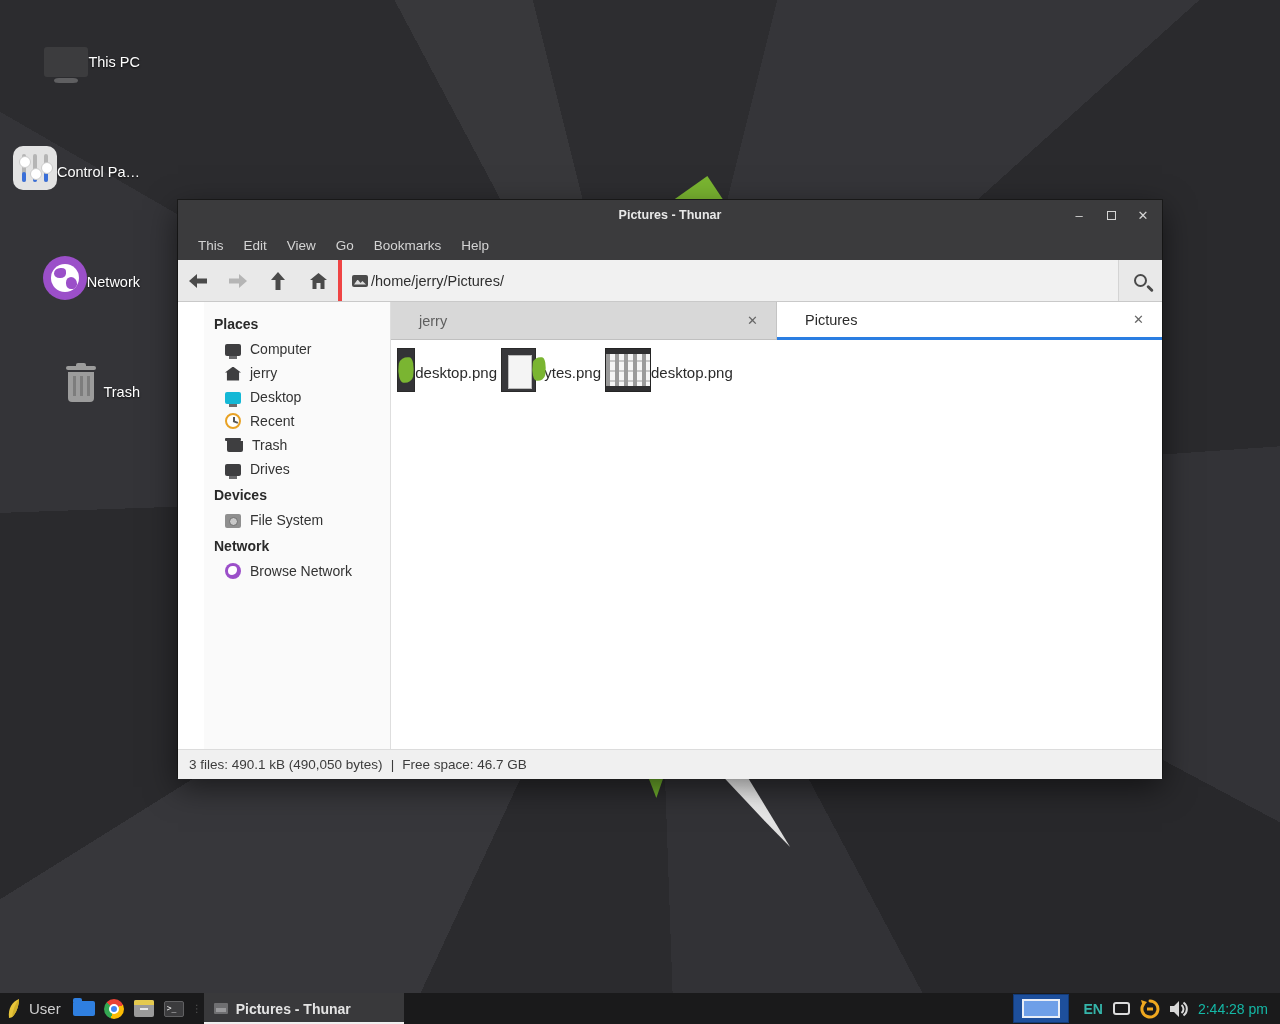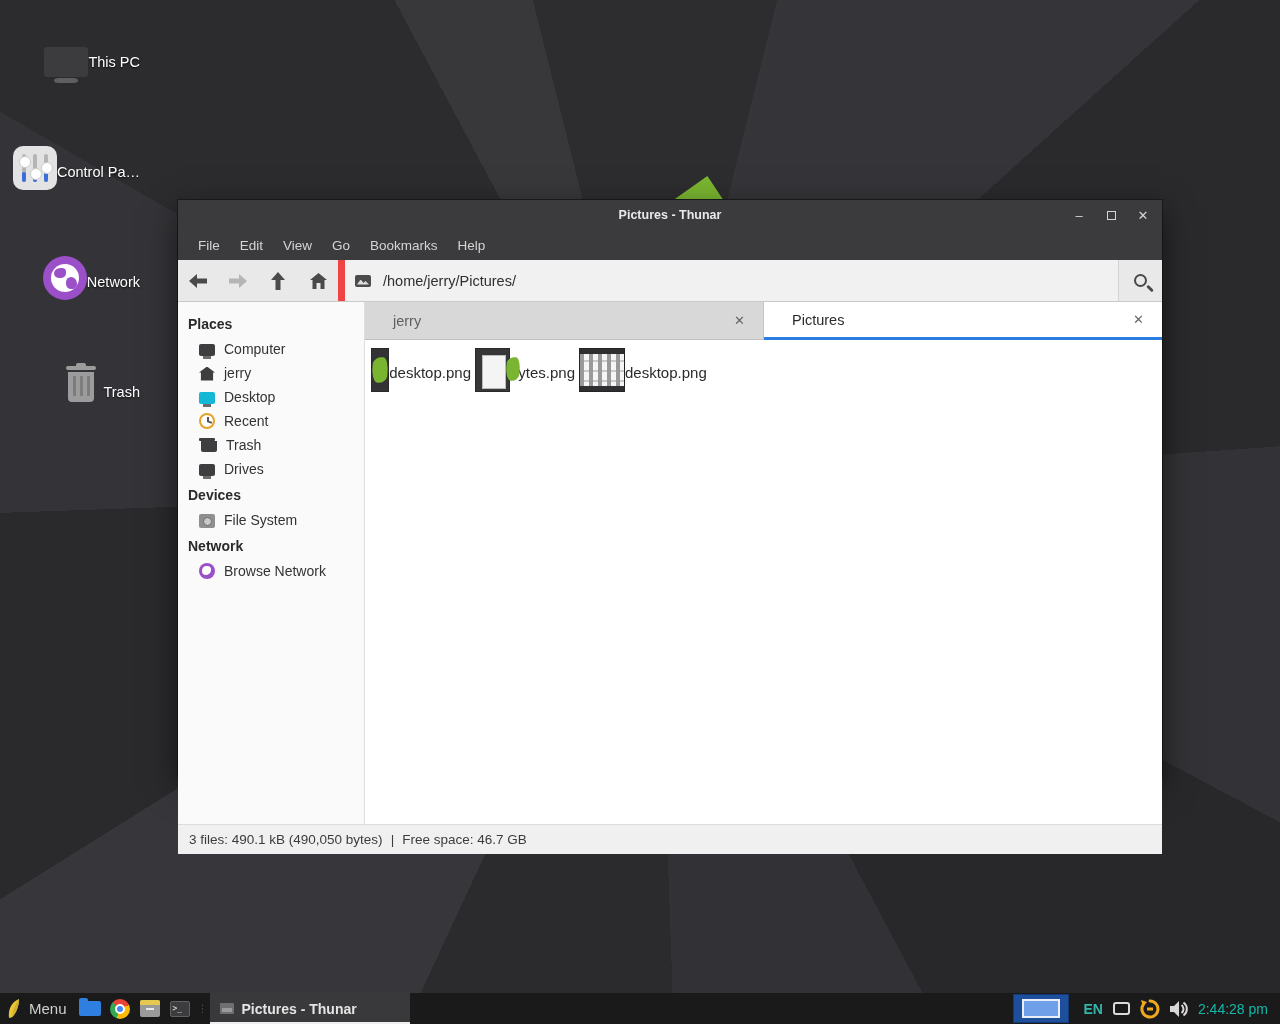--- a/index.html
+++ b/index.html
@@ -60,29 +60,29 @@
   .title { position:absolute; left:0; right:0; text-align:center; color:#e8e8e8; font-weight:bold; font-size:12.5px; }
   .win-controls { position:absolute; right:8px; top:0; height:30px; display:flex; align-items:center; gap:10px; }
   .win-btn { width:22px; height:22px; display:flex; align-items:center; justify-content:center; color:#d5d5d5; font-size:13px; cursor:default; }
   .maxi { width:9px; height:9px; border:1.5px solid #d5d5d5; }
 
   .menubar { height:30px; background:#3b3b3d; display:flex; align-items:center; padding-left:10px; }
   .menu-item { color:#d4d4d4; font-size:13.5px; padding:5px 10px; cursor:default; }
 
   .toolbar { height:42px; background:#e9e9e9; border-bottom:1px solid #c9c9c9; display:flex; align-items:stretch; }
   .nav-btn { width:40px; display:flex; align-items:center; justify-content:center; }
-  .pathbar { flex:1; background:#f1f1f1; border-left:7px solid #ef4444; display:flex; align-items:center; padding:0 10px; gap:12px; }
+  .pathbar { flex:1; background:#f1f1f1; border-left:4px solid #ef4444; display:flex; align-items:center; padding:0 10px; gap:3px; }
   .path-text { color:#2f2f2f; font-size:14.5px; }
   .pic-ic { width:16px; height:12px; background:#4c4c4c; border-radius:2px; position:relative; overflow:hidden; }
   .pic-ic::after { content:""; position:absolute; left:2px; bottom:2px; width:12px; height:5px; background:#dedede; clip-path:polygon(0 100%,30% 0,55% 70%,70% 30%,100% 100%); }
   .search-btn { width:44px; display:flex; align-items:center; justify-content:center; border-left:1px solid #d4d4d4; }
   .mag { width:13px; height:13px; border:2.5px solid #4a4a4a; border-radius:50%; position:relative; }
   .mag::after { content:""; position:absolute; left:10px; top:11px; width:8px; height:3px; background:#4a4a4a; transform:rotate(45deg); border-radius:2px; }
 
-  .win-body { display:flex; height:522px; }
+  .win-body { display:flex; height:447px;margin-left:26px; }
   .sidebar { width:187px; background:#fafafa; border-right:1px solid #dedede; padding-top:8px; overflow:hidden; }
   .side-header { font-weight:bold; color:#2a2a2a; font-size:14px; padding:6px 0 5px 10px; }
   .side-item { display:flex; align-items:center; gap:9px; padding:4px 0 4px 21px; color:#333; font-size:14px; cursor:default; }
   .si { width:16px; height:16px; position:relative; flex:0 0 16px; }
   .si-monitor { background:#3e3e40; border-radius:2px; height:12px !important; margin-top:2px; }
   .si-monitor::after { content:""; position:absolute; left:4px; bottom:-3px; width:8px; height:3px; background:#6b6b6d; }
   .si-monitor.cyan { background:#14b8d6; }
   .si-home { background:#3e3e40; clip-path:polygon(50% 0,100% 42%,88% 42%,88% 100%,12% 100%,12% 42%,0 42%); height:14px !important; margin-top:1px; }
   .si-clock { border:2.5px solid #e8a225; border-radius:50%; background:#fff; }
   .si-clock::after { content:""; position:absolute; left:6px; top:2px; width:2px; height:5px; background:#555; }
@@ -197,21 +197,21 @@
       <div class="win-controls">
         <div class="win-btn">–</div>
         <div class="win-btn">
             <span class="maxi"></span>
           </div>
         <div class="win-btn">✕</div>
       </div>
     </div>
 
     <div class="menubar">
-      <div class="menu-item">File</div>
+      <div class="menu-item">This</div>
       <div class="menu-item">Edit</div>
       <div class="menu-item">View</div>
       <div class="menu-item">Go</div>
       <div class="menu-item">Bookmarks</div>
       <div class="menu-item">Help</div>
     </div>
 
     <div class="toolbar">
       <div class="nav-btn">
         <svg class="arrow-svg" width="18" height="14" viewBox="0 0 18 14">
@@ -320,21 +320,21 @@
       <span>Free space: 46.7 GB</span>
     </div>
   </div>
 
   <div class="taskbar">
     <div class="tb-menu">
       <svg class="feather" viewBox="0 0 16 22">
         <path d="M13 1 C6 4 2 10 3 20 C5 20 7 19 8 17 C11 13 13 7 13 1 Z" fill="#e8c53a"></path>
         <path d="M13 1 C9 6 7 12 6 19 L8 17 C11 13 13 7 13 1 Z" fill="#cfae2a"></path>
       </svg>
-      <span class="tb-menu-label">Menu</span>
+      <span class="tb-menu-label">User</span>
     </div>
     <div class="tb-launcher">
         <span class="lf-folder"></span>
       </div>
     <div class="tb-launcher">
         <span class="lf-chrome"></span>
       </div>
     <div class="tb-launcher">
         <span class="lf-cabinet"></span>
       </div>

